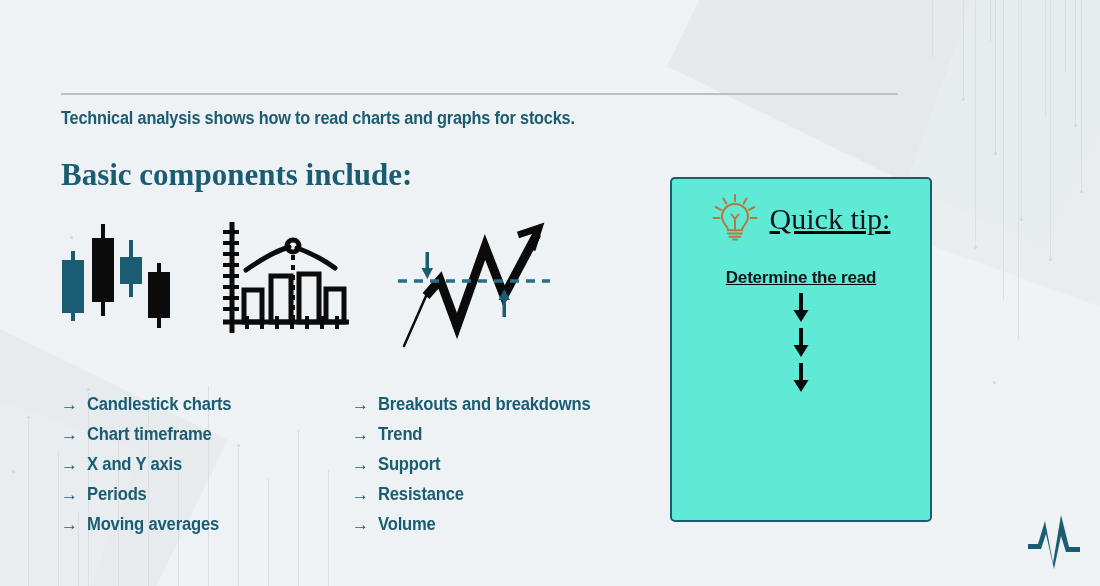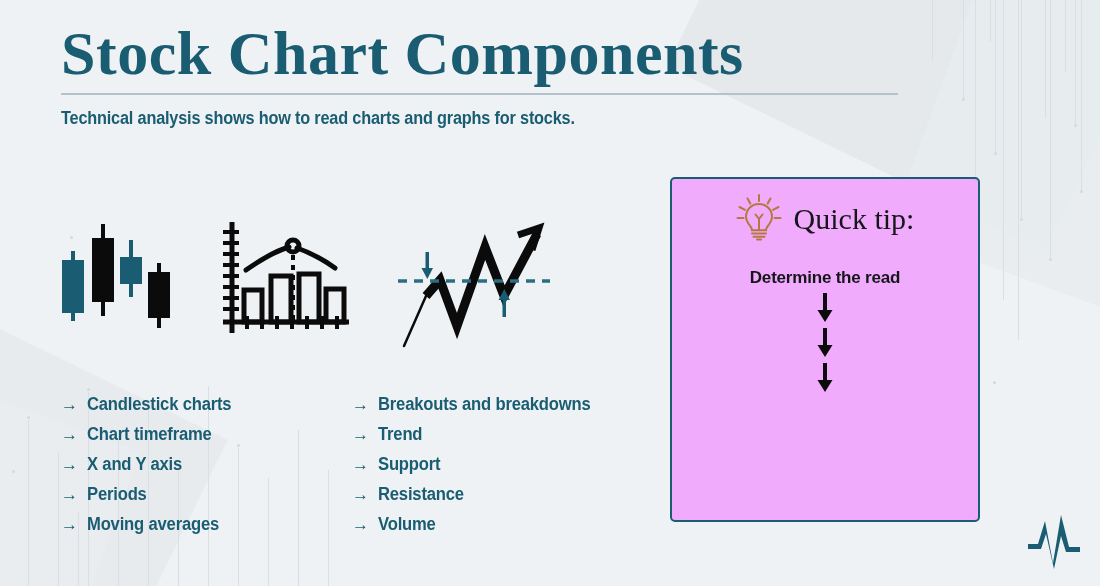--- a/index.html
+++ b/index.html
@@ -82,23 +82,24 @@
   .bullet .arw {
     display:inline-block; width:26px;
     font-weight:normal; font-size:17px;
     color:#1a5d72;
   }
   .bullet .txt { transform:scaleX(.95); transform-origin:left center; }
 
   
   .tip {
     position:absolute; left:670px; top:177px;
-    width:310px; height:345px;
+    width:262px; height:345px;
     border:2px solid #1a5d72; border-radius:5px;
-    background:#f0abfc;
+    background:#5eead4;
+    text-decoration:underline;
   }
   .tip-head {
     display:flex; align-items:center; justify-content:center;
     gap:12px; margin-top:14px;
   }
   .tip-title {
     font-family:"Liberation Serif", serif;
     font-size:30px; color:#15161a;
   }
   .flow { margin-top:22px; text-align:center; }
@@ -157,23 +158,23 @@
     <div class="vline" style="left:238px;top:448px;height:138px;"></div>
     <div class="vdot" style="left:237px;top:444px;"></div>
     <div class="vline" style="left:268px;top:478px;height:108px;"></div>
     <div class="vline" style="left:298px;top:430px;height:156px;"></div>
     <div class="vline" style="left:328px;top:470px;height:116px;"></div>
     <div class="vline" style="left:78px;top:512px;height:74px;"></div>
     <div class="vdot" style="left:12px;top:470px;"></div>
     <div class="vdot" style="left:70px;top:236px;"></div>
   </div>
 
-  <h1 class="title">Stock Chart Components</h1>
   <div class="rule"></div>
   <p class="subtitle">Technical analysis shows how to read charts and graphs for stocks.</p>
+  <h2 class="section-head">Basic components include:</h2>
 
   <div class="icon-row">
 
     <div class="icon" style="left:0;top:0;">
       <svg width="150" height="140" viewBox="0 0 150 140" xmlns="http://www.w3.org/2000/svg">
 
         <rect x="19" y="39" width="4" height="70" fill="#1a5d72"></rect>
         <rect x="10" y="48" width="22" height="53" fill="#1a5d72"></rect>
 
         <rect x="49" y="12" width="4" height="92" fill="#0b0b0b"></rect>

